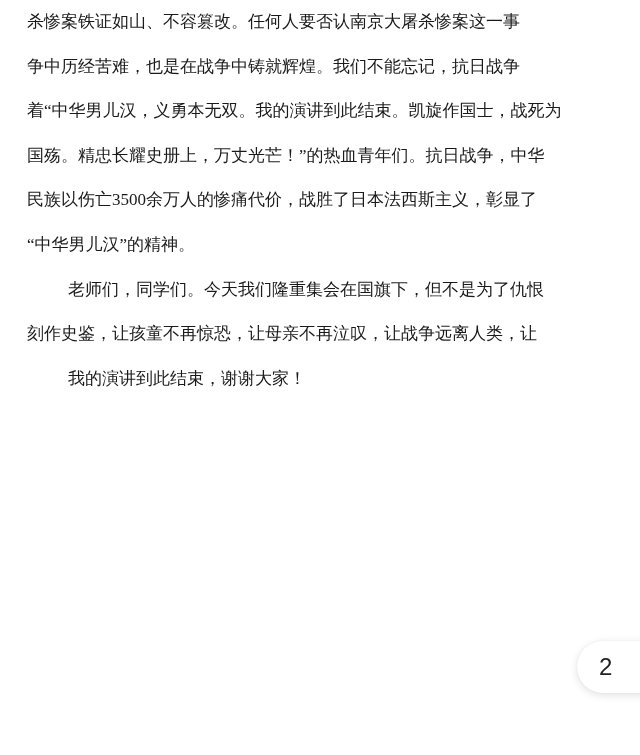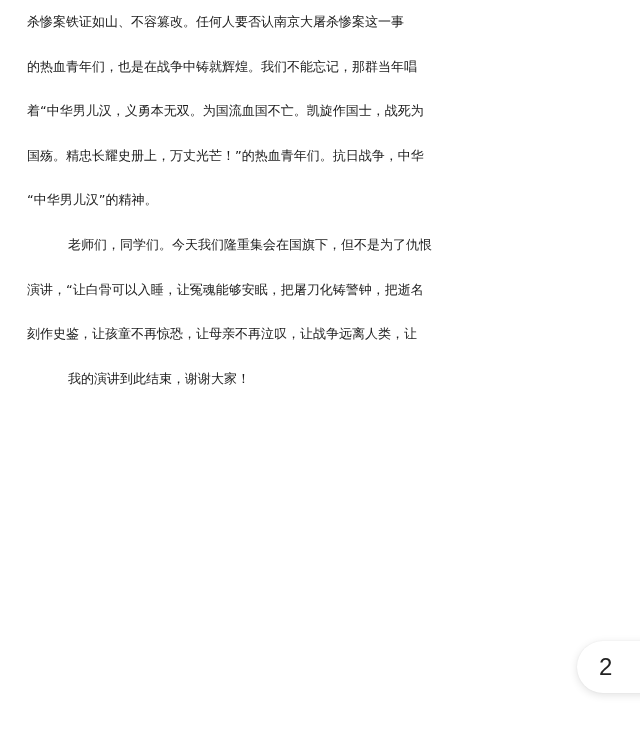--- a/index.html
+++ b/index.html
@@ -17,23 +17,24 @@
     }
     .page {
       position: absolute;
       left: 27px;
       top: 0;
       width: 590px;
     }
     .line {
       height: 44.6px;
       line-height: 44.6px;
-      font-size: 13px;
+      font-size: 17px;
       white-space: nowrap;
       letter-spacing: 0;
+      font-family: Liberation Serif, serif;
     }
     .indent {
       padding-left: 41px;
     }
     .indent-b {
       padding-left: 50px;
     }
     .page-badge {
       position: absolute;
       left: 577px;
@@ -55,32 +56,32 @@
 </head>
 <body>
 
 <div class="page">
 
   <div class="paragraph">
     <div class="line">杀惨案铁证如山、不容篡改。任何人要否认南京大屠杀惨案这一事</div>
   </div>
 
   <div class="paragraph">
-    <div class="line">的热血青年们，也是在战争中铸就辉煌。我们不能忘记，那群当年唱</div>
-    <div class="line">着“中华男儿汉，义勇本无双。为国流血国不亡。凯旋作国士，战死为</div>
+    <div class="line">争中历经苦难，也是在战争中铸就辉煌。我们不能忘记，抗日战争</div>
+    <div class="line">着“中华男儿汉，义勇本无双。我的演讲到此结束。凯旋作国士，战死为</div>
     <div class="line">国殇。精忠长耀史册上，万丈光芒！”的热血青年们。抗日战争，中华</div>
+    <div class="line">民族以伤亡3500余万人的惨痛代价，战胜了日本法西斯主义，彰显了</div>
     <div class="line">“中华男儿汉”的精神。</div>
   </div>
 
   <div class="paragraph">
     <div class="line indent">老师们，同学们。今天我们隆重集会在国旗下，但不是为了仇恨</div>
   </div>
 
   <div class="paragraph">
-    <div class="line">演讲，“让白骨可以入睡，让冤魂能够安眠，把屠刀化铸警钟，把逝名</div>
     <div class="line">刻作史鉴，让孩童不再惊恐，让母亲不再泣叹，让战争远离人类，让</div>
   </div>
 
   <div class="paragraph">
     <div class="line indent">我的演讲到此结束，谢谢大家！</div>
   </div>
 
 </div>
 
 <div class="page-badge">

